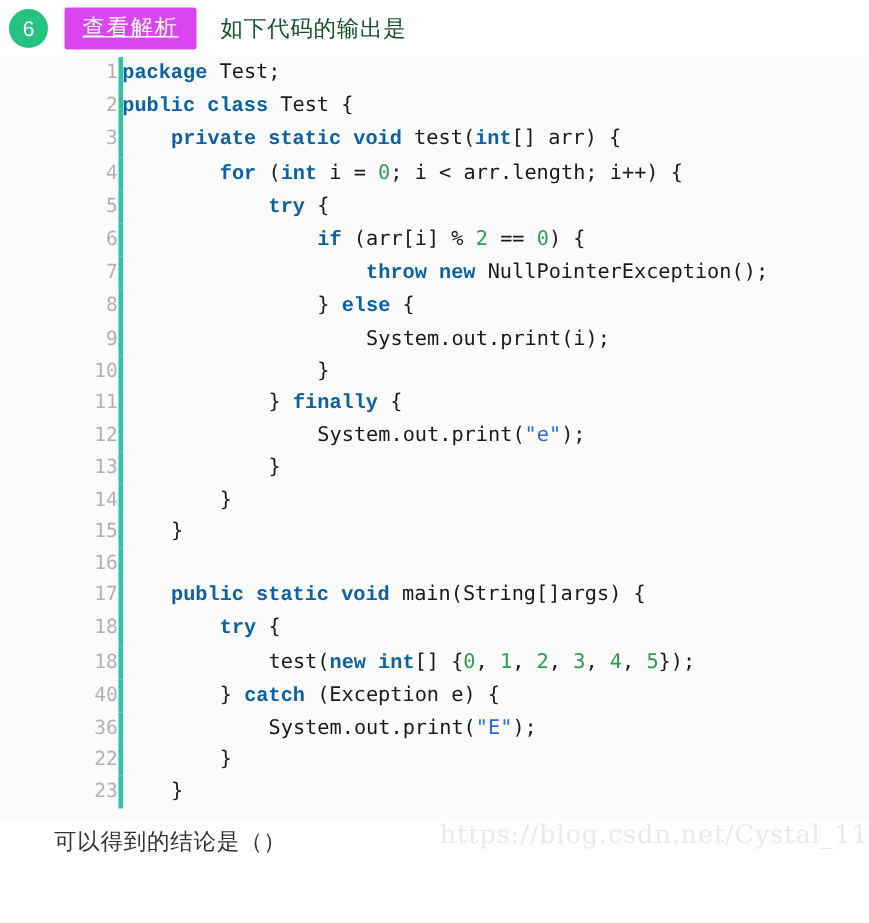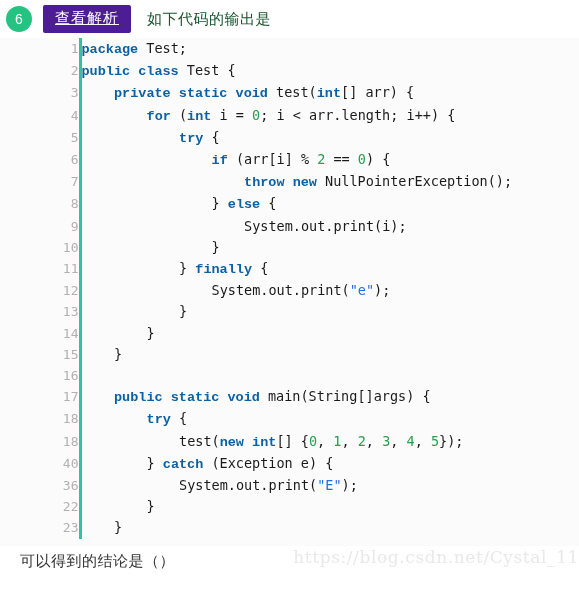--- a/index.html
+++ b/index.html
@@ -30,21 +30,21 @@
     background: #26c281;
     color: #ffffff;
     font-size: 14px;
     line-height: 26px;
     text-align: center;
     flex: 0 0 auto;
     font-family: "Liberation Sans", sans-serif;
   }
   .view-btn {
     margin-left: 11px;
-    background: #4c1d95;
+    background: #d946ef;
     color: #ffffff;
     font-size: 15px;
     padding: 5px 12px 6px 12px;
     border: none;
     border-radius: 2px;
     text-decoration: underline;
     cursor: pointer;
     letter-spacing: 1px;
     font-family: "DejaVu Sans", "Liberation Sans", sans-serif;
     line-height: 1.1;
@@ -96,21 +96,21 @@
     overflow: hidden;
   }
   .kw  { color: #0b61a4; font-weight: bold; font-family: Liberation Mono, monospace; }
   .num { color: #2a9d4e; }
   .str { color: #2a6ae0; }
 
   
   .footer {
     position: relative;
     height: 60px;
-    padding-left: 20px;
+    padding-left: 36px;
     padding-top: 6px;
     box-sizing: border-box;
   }
   .concl {
     font-size: 15px;
     color: #333333;
     letter-spacing: 0.5px;
     font-family: "DejaVu Sans", "Liberation Sans", sans-serif;
   }
   .watermark {

